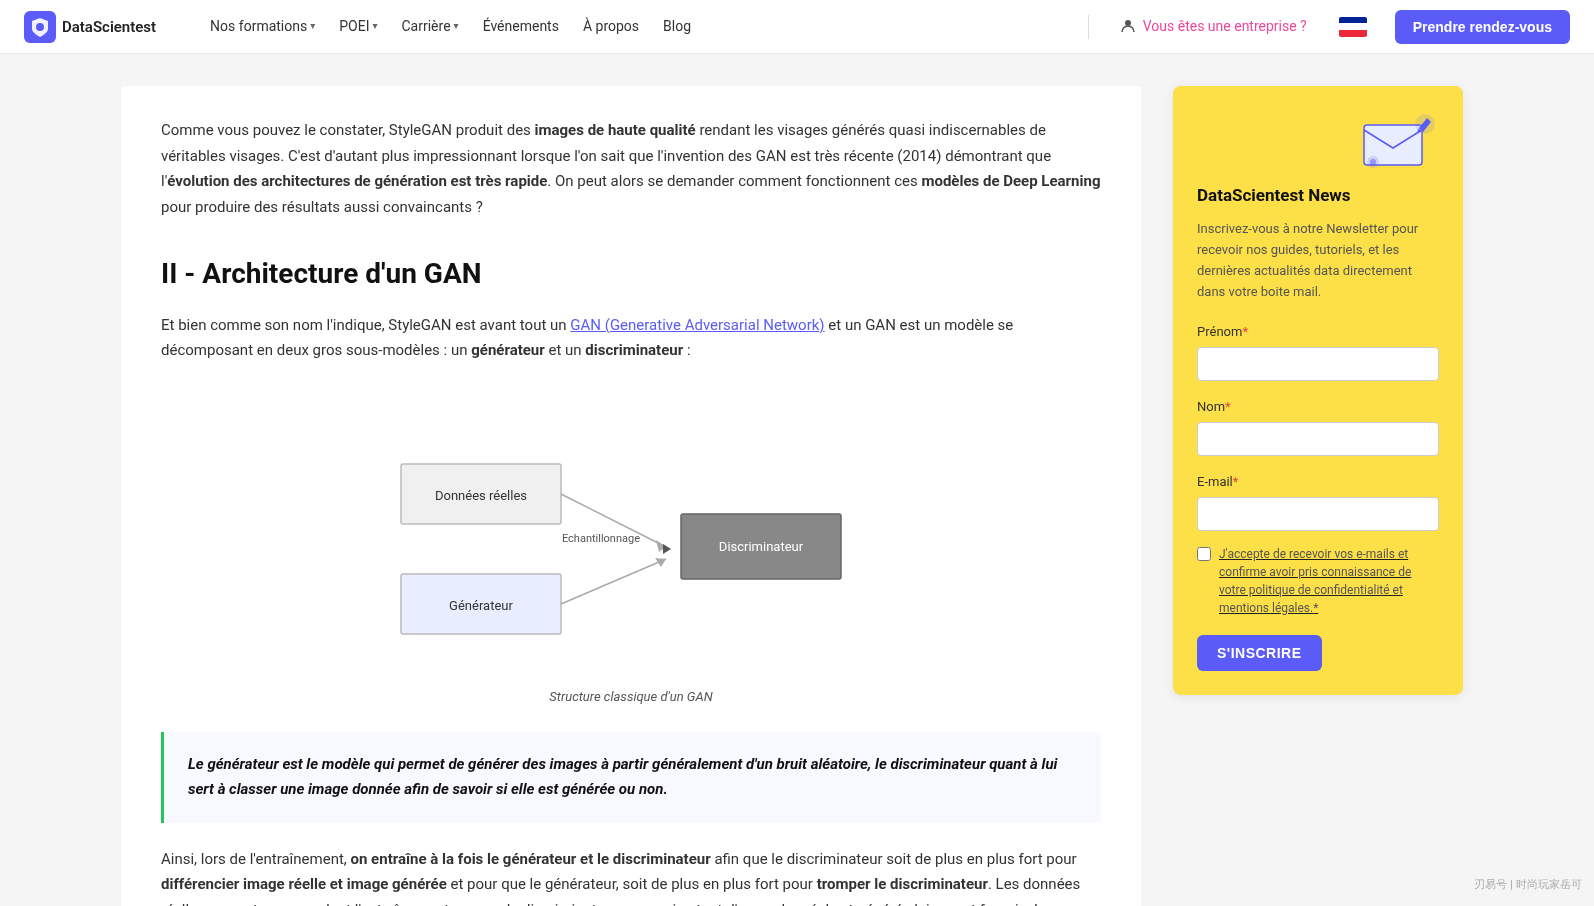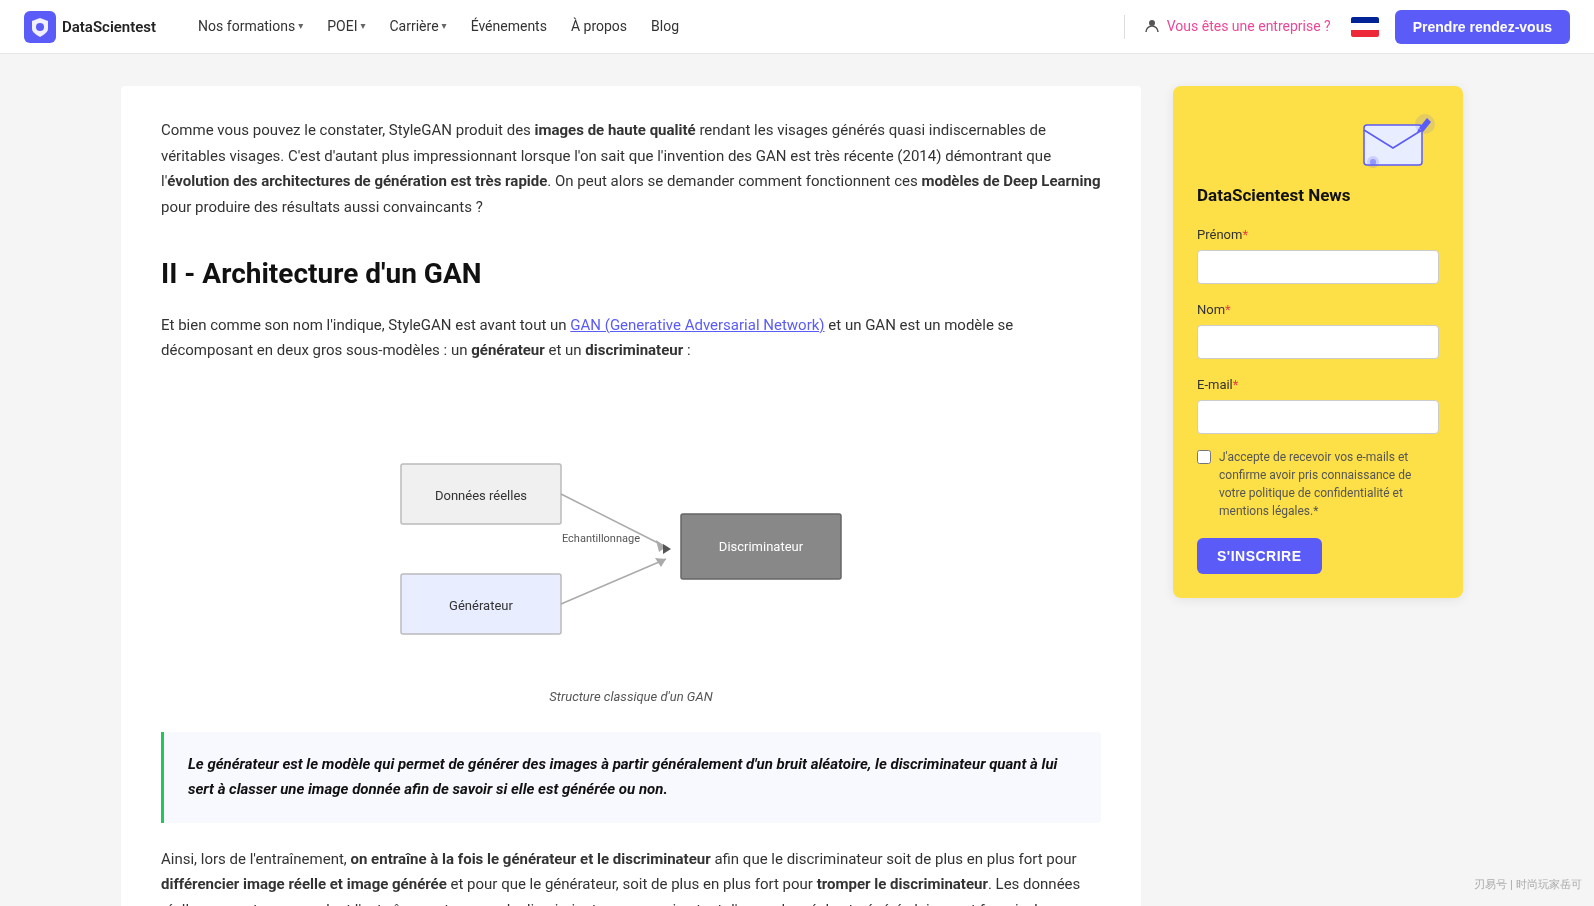--- a/index.html
+++ b/index.html
@@ -15,21 +15,21 @@
     .navbar {
       background: #fff;
       border-bottom: 1px solid #e8e8e8;
       height: 54px;
       display: flex;
       align-items: center;
       padding: 0 24px;
       position: sticky;
       top: 0;
       z-index: 100;
-      gap: 0;
+      gap: 12px;
     }
     .navbar-logo {
       display: flex;
       align-items: center;
       gap: 6px;
       margin-right: 32px;
       text-decoration: none;
     }
     .logo-icon {
       width: 32px;
@@ -238,20 +238,21 @@
       padding: 8px 10px;
       font-size: 14px;
       outline: none;
       background: #fff;
     }
     .checkbox-group {
       display: flex;
       align-items: flex-start;
       gap: 8px;
       margin-bottom: 18px;
+      text-decoration: underline;
     }
     .checkbox-input {
       margin-top: 2px;
       width: 14px;
       height: 14px;
       flex-shrink: 0;
       cursor: pointer;
     }
     .checkbox-label {
       font-size: 12px;
@@ -398,20 +399,21 @@
           <circle cx="66" cy="14" r="10" fill="#5b5bf8" opacity="0.15"></circle>
           <path d="M60 18 L68 8 L72 12 L64 22 Z" fill="#5b5bf8"></path>
           <path d="M60 18 L58 22 L62 21 Z" fill="#5b5bf8"></path>
 
           <circle cx="14" cy="52" r="6" fill="#5b5bf8" opacity="0.2"></circle>
           <circle cx="14" cy="52" r="3" fill="#5b5bf8" opacity="0.5"></circle>
         </svg>
       </div>
 
       <h3 class="sidebar-title">DataScientest News</h3>
+      <p class="sidebar-desc">Inscrivez-vous à notre Newsletter pour recevoir nos guides, tutoriels, et les dernières actualités data directement dans votre boite mail.</p>
 
       <div class="form-group">
         <label class="form-label">
           <span>Prénom</span><span class="required">*</span>
         </label>
         <input type="text" class="form-input" style="">
       </div>
 
       <div class="form-group">
         <label class="form-label">

